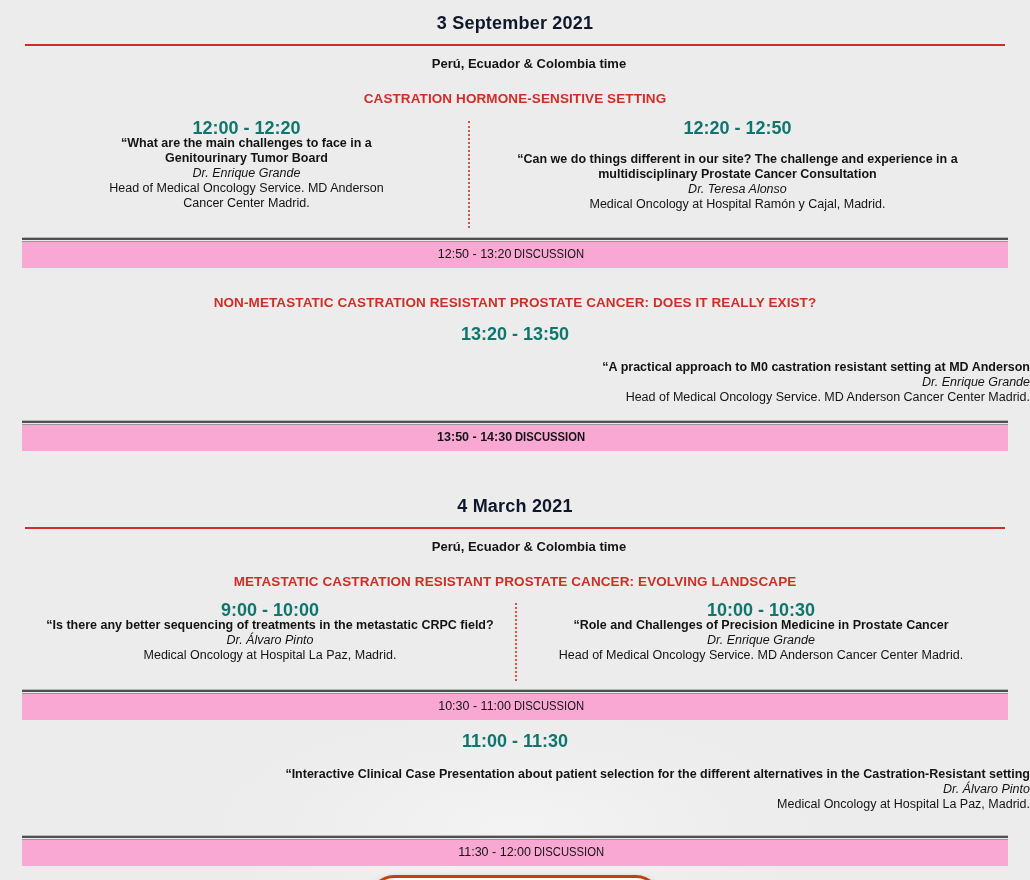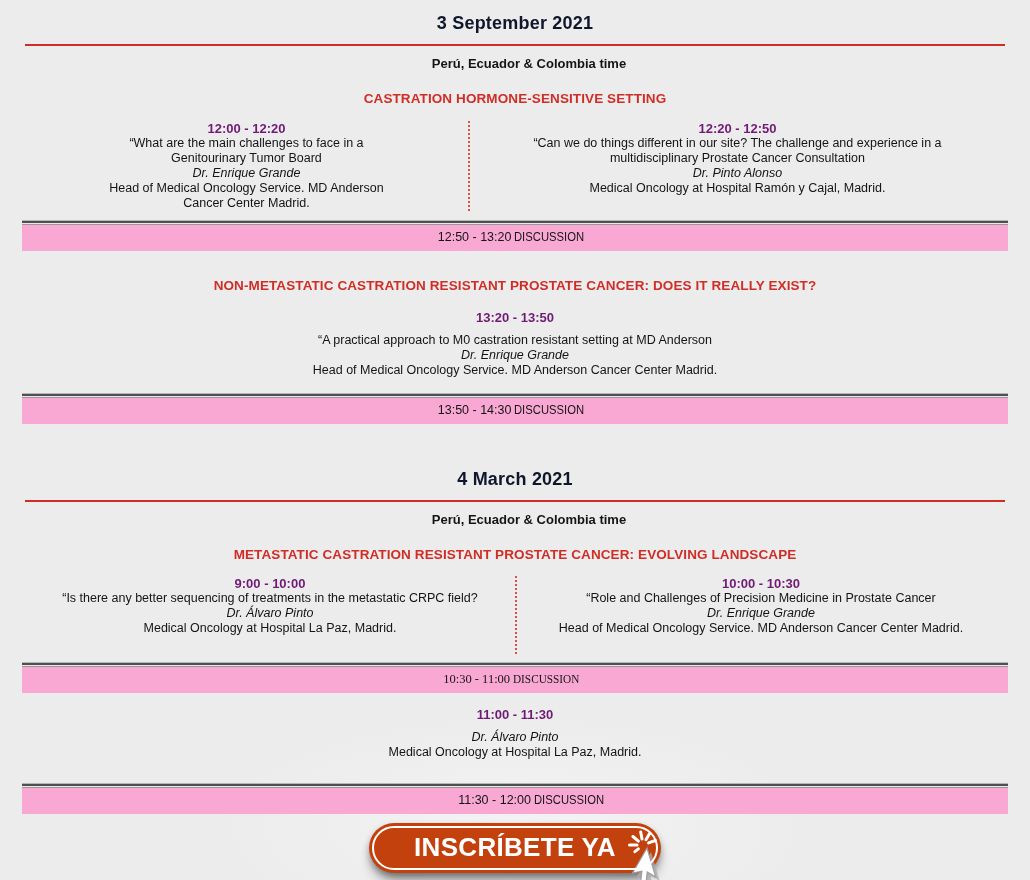--- a/index.html
+++ b/index.html
@@ -15,43 +15,43 @@
   .redline { height:2px; background:#cf2e27; margin:10px 25px 0; }
   .tz { text-align:center; font-size:13px; font-weight:bold; margin-top:10px;padding-left:28px; }
   .sec-heading { text-align:center; font-size:13.5px; font-weight:bold; color:#cf2e27; margin-top:20px; letter-spacing:.1px; }
 
   .cols { display:grid; margin:15px 25px 0; }
   .cols-d1 { grid-template-columns:45.4% 1fr; }
   .cols-d2 { grid-template-columns:50.2% 1fr; min-height:78px; margin-top:14px; }
   .col { text-align:center; padding:0 8px; }
   .col-left { border-right:2px dotted #d9524a; }
 
-  .time { color:#701a75; font-weight:bold; font-size:13px; line-height:15px; }
-  .stitle { font-weight:normal; font-size:12.5px; line-height:15px; }
+  .time { color:#0f766e; font-weight:bold; font-size:18px; line-height:15px; }
+  .stitle { font-weight:bold; font-size:12.5px; line-height:15px; }
   .speaker { font-style:italic; font-size:12.5px; line-height:15px; }
   .aff { font-size:12.5px; line-height:15px; }
   .w310 { max-width:312px; margin:0 auto; }
-  .w460 { max-width:462px; margin:0 auto; }
+  .w460 { max-width:462px; margin:16px auto; }
 
   .band {
     margin:9px 22px 0; background:#f9a8d4; text-align:center;
     font-size:12.5px; line-height:15px; padding:10px 0 6px; position:relative;
   }
   .band::before {
     content:""; position:absolute; top:0; left:0; right:0; height:5px;
     background:linear-gradient(to bottom,#b7b7b7 0 1px,#4f4f4f 1px 3px,#e9e9e9 3px 4px,#989898 4px 5px);
   }
   .disc-label { display:inline-block; transform:scaleX(.9); transform-origin:left center; margin-left:3px; }
 
   .sec-heading-2 { margin-top:27px; }
   .single { text-align:center; margin-top:17px; }
-  .single .stitle-block { margin-top:8px; }
-  .band-2 { margin-top:15px; }
+  .single .stitle-block { margin-top:18px;text-align:right; }
+  .band-2 { margin-top:15px;font-weight:bold; }
   .day2-title { margin-top:45px; }
-  .band-3 { margin-top:8px;font-family:Liberation Serif, serif; }
+  .band-3 { margin-top:8px; }
   .single-d2 { margin-top:14px; }
   .band-4 { margin-top:23px;padding-left:40px; }
 
   .register-btn {
     position:relative; display:flex; align-items:center; justify-content:center;
     width:292px; height:50px; margin:9px auto 8px;
     background:#c2410c; border:none; border-radius:26px; cursor:pointer;
     box-shadow:0 10px 14px -4px rgba(0,0,0,.45), 0 3px 6px rgba(0,0,0,.25);
   }
   .register-btn::after {
@@ -78,21 +78,21 @@
     <div class="w310">
       <div class="stitle">“What are the main challenges to face in a Genitourinary Tumor Board</div>
       <div class="speaker">Dr. Enrique Grande</div>
       <div class="aff">Head of Medical Oncology Service. MD Anderson Cancer Center Madrid.</div>
     </div>
   </div>
   <div class="col">
     <div class="time">12:20 - 12:50</div>
     <div class="w460">
       <div class="stitle">“Can we do things different in our site? The challenge and experience in a multidisciplinary Prostate Cancer Consultation</div>
-      <div class="speaker">Dr. Pinto Alonso</div>
+      <div class="speaker">Dr. Teresa Alonso</div>
       <div class="aff">Medical Oncology at Hospital Ramón y Cajal, Madrid.</div>
     </div>
   </div>
 </div>
 
 <div class="band">
   <span>12:50 - 13:20</span><span class="disc-label">DISCUSSION</span>
 </div>
 
 <div class="sec-heading sec-heading-2">NON-METASTATIC CASTRATION RESISTANT PROSTATE CANCER: DOES IT REALLY EXIST?</div>
@@ -135,20 +135,21 @@
   </div>
 </div>
 
 <div class="band band-3">
   <span>10:30 - 11:00</span><span class="disc-label">DISCUSSION</span>
 </div>
 
 <div class="single single-d2">
   <div class="time">11:00 - 11:30</div>
   <div class="stitle-block">
+    <div class="stitle">“Interactive Clinical Case Presentation about patient selection for the different alternatives in the Castration-Resistant setting</div>
     <div class="speaker">Dr. Álvaro Pinto</div>
     <div class="aff">Medical Oncology at Hospital La Paz, Madrid.</div>
   </div>
 </div>
 
 <div class="band band-4">
   <span>11:30 - 12:00</span><span class="disc-label">DISCUSSION</span>
 </div>
 
 <button class="register-btn">

